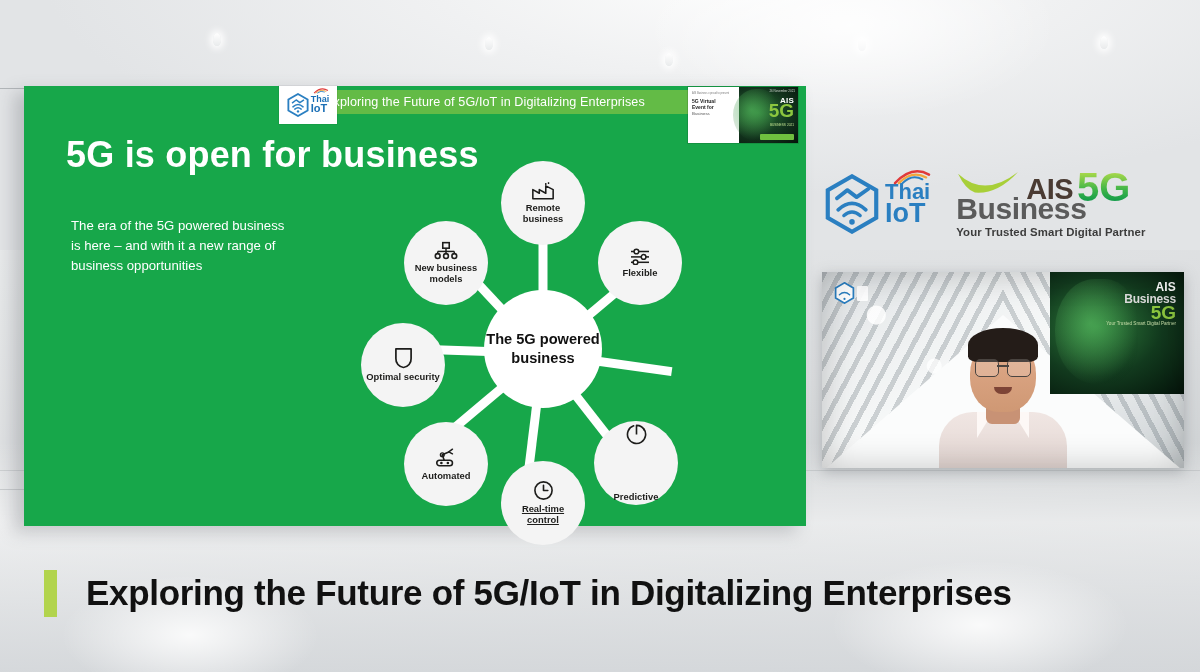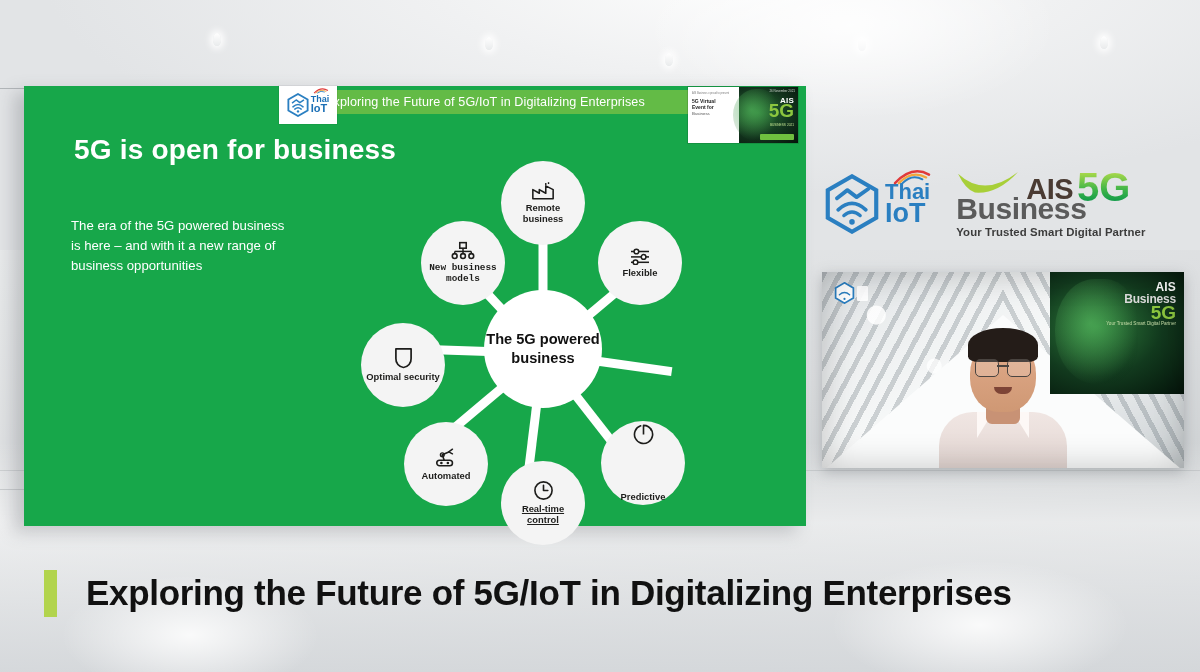--- a/index.html
+++ b/index.html
@@ -95,21 +95,21 @@
     background:radial-gradient(ellipse at 40% 40%, rgba(86,190,96,.55), rgba(10,40,20,.1) 70%);
   }
   .pt-date { position:absolute; right:3px; top:2px; font-size:3px; color:#cfd7cf;}
   .pt-ais { position:absolute; right:4px; top:9px; font-size:8px; font-weight:bold; color:#ffffff; letter-spacing:.2px;}
   .pt-5g  { position:absolute; right:4px; top:16px; font-size:19px; font-weight:bold; color:#8cc63f; line-height:.85;}
   .pt-sub { position:absolute; right:4px; top:36px; font-size:3.2px; color:#bfe08f;}
   .pt-btn { position:absolute; right:4px; bottom:3px; width:34px; height:6px; background:#6fbf3f; border-radius:1px;}
 
   .slide-title {
     position:absolute; left:42px; top:48px;
-    color:#ffffff; font-size:28px; font-weight:600; letter-spacing:.2px;margin-left:8px;
+    color:#ffffff; font-size:36px; font-weight:600; letter-spacing:.2px;
   }
   .slide-body {
     position:absolute; left:47px; top:130px; width:215px;
     color:#ffffff; font-size:13.2px; line-height:1.52;
   }
   .slide-body p { margin:0 0 17px 0; }
 
   
   #hub { position:absolute; left:310px; top:55px; width:420px; height:380px; }
   .spoke {
@@ -353,21 +353,21 @@
           <line x1="2" y1="11" x2="22" y2="11" stroke="#1d1d1b" stroke-width="1.7"></line>
           <line x1="2" y1="17" x2="22" y2="17" stroke="#1d1d1b" stroke-width="1.7"></line>
           <circle cx="8" cy="5" r="2.6" fill="#fff" stroke="#1d1d1b" stroke-width="1.7"></circle>
           <circle cx="16" cy="11" r="2.6" fill="#fff" stroke="#1d1d1b" stroke-width="1.7"></circle>
           <circle cx="7" cy="17" r="2.6" fill="#fff" stroke="#1d1d1b" stroke-width="1.7"></circle>
         </svg>
         <span class="node-label">Flexible</span>
       </div>
 
 
-      <div class="node sat" style="left:267px; top:280px;gap:44px;">
+      <div class="node sat" style="left:260px; top:280px;gap:44px;">
         <svg class="node-icon" width="21" height="21" viewBox="0 0 22 22">
           <path d="M11 11 L11 1.5 A9.5 9.5 0 0 1 19.6 7" fill="none" stroke="#1d1d1b" stroke-width="1.7" stroke-linejoin="round"></path>
           <path d="M18.5 5 A9.5 9.5 0 1 1 8 1.9" fill="none" stroke="#1d1d1b" stroke-width="1.7" stroke-linecap="round"></path>
         </svg>
         <span class="node-label">Predictive</span>
       </div>
 
       <div class="node sat" style="left:167px; top:320px;text-decoration:underline;">
         <svg class="node-icon" width="21" height="21" viewBox="0 0 22 22">
           <circle cx="11" cy="11" r="9" fill="none" stroke="#1d1d1b" stroke-width="1.7"></circle>
@@ -388,21 +388,21 @@
         <span class="node-label">Automated</span>
       </div>
 
       <div class="node sat" style="left:27px; top:182px;">
         <svg class="node-icon" width="19" height="22" viewBox="0 0 20 23">
           <path d="M2 2 H18 V12 A9 9 0 0 1 10 21.5 A9 9 0 0 1 2 12 Z" fill="none" stroke="#1d1d1b" stroke-width="1.8" stroke-linejoin="round"></path>
         </svg>
         <span class="node-label">Optimal security</span>
       </div>
 
-      <div class="node sat" style="left:87px; top:80px;font-family:Liberation Mono, monospace;">
+      <div class="node sat" style="left:70px; top:80px;">
         <svg class="node-icon" width="24" height="19" viewBox="0 0 26 20">
           <rect x="9.5" y="1.5" width="7" height="6" fill="none" stroke="#1d1d1b" stroke-width="1.7"></rect>
           <line x1="13" y1="7.5" x2="13" y2="11" stroke="#1d1d1b" stroke-width="1.6"></line>
           <line x1="4" y1="11" x2="22" y2="11" stroke="#1d1d1b" stroke-width="1.6"></line>
           <line x1="4" y1="11" x2="4" y2="13.5" stroke="#1d1d1b" stroke-width="1.6"></line>
           <line x1="13" y1="11" x2="13" y2="13.5" stroke="#1d1d1b" stroke-width="1.6"></line>
           <line x1="22" y1="11" x2="22" y2="13.5" stroke="#1d1d1b" stroke-width="1.6"></line>
           <circle cx="4" cy="16" r="2.6" fill="none" stroke="#1d1d1b" stroke-width="1.7"></circle>
           <circle cx="13" cy="16" r="2.6" fill="none" stroke="#1d1d1b" stroke-width="1.7"></circle>
           <circle cx="22" cy="16" r="2.6" fill="none" stroke="#1d1d1b" stroke-width="1.7"></circle>

